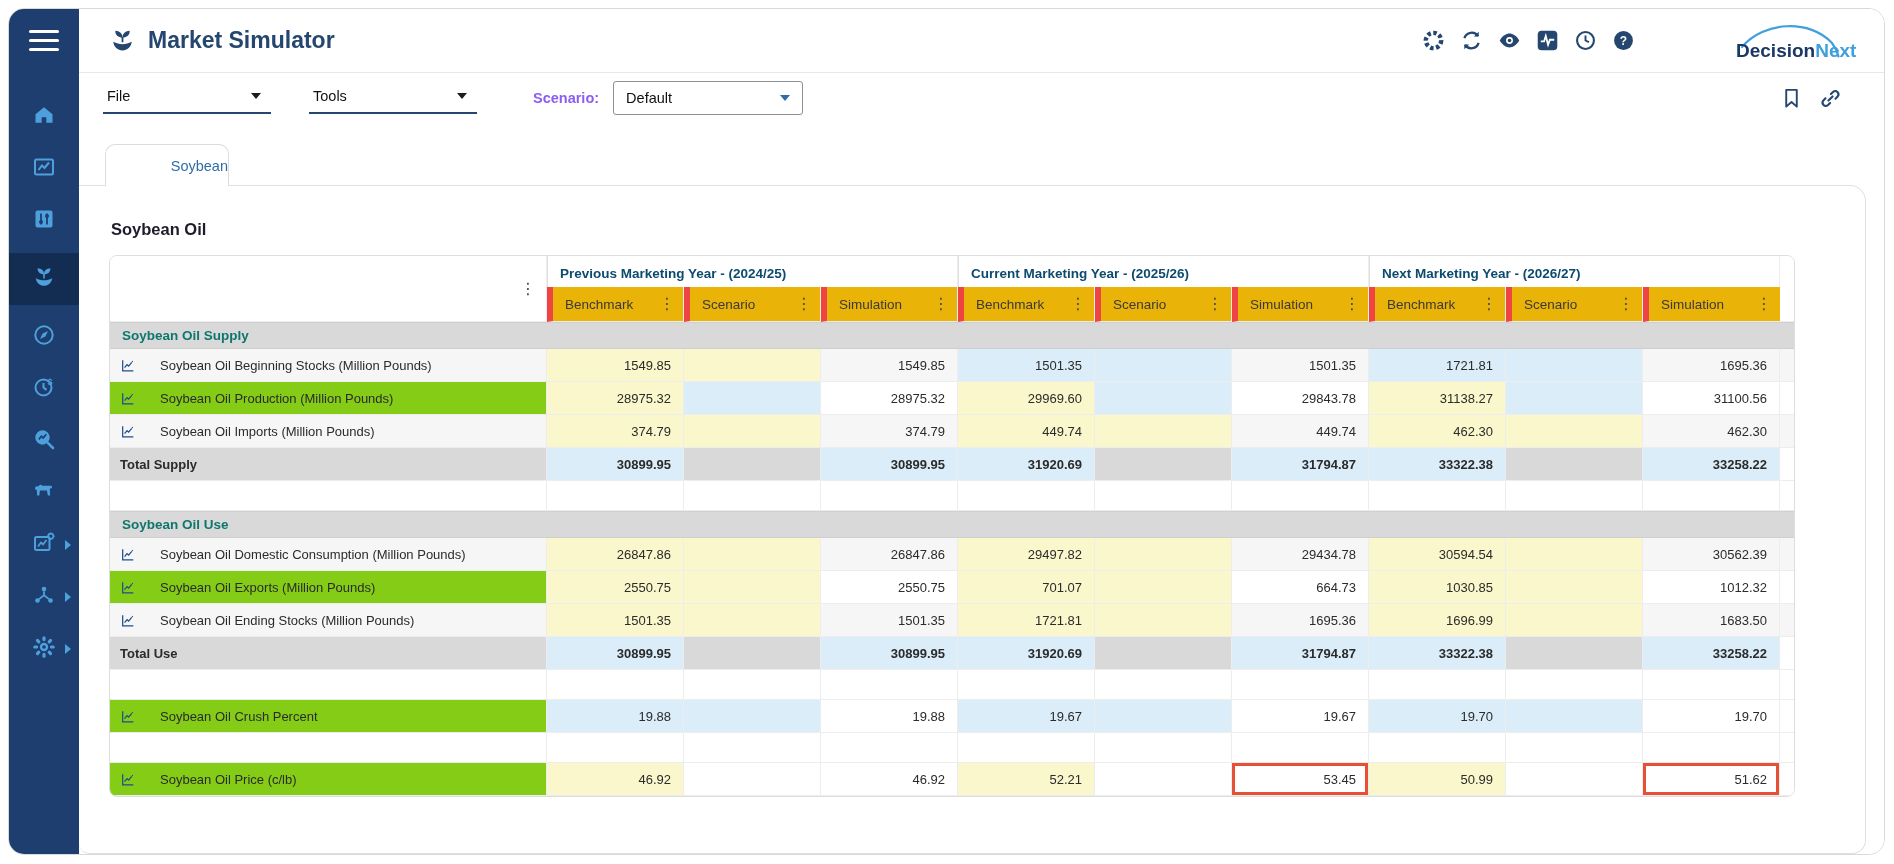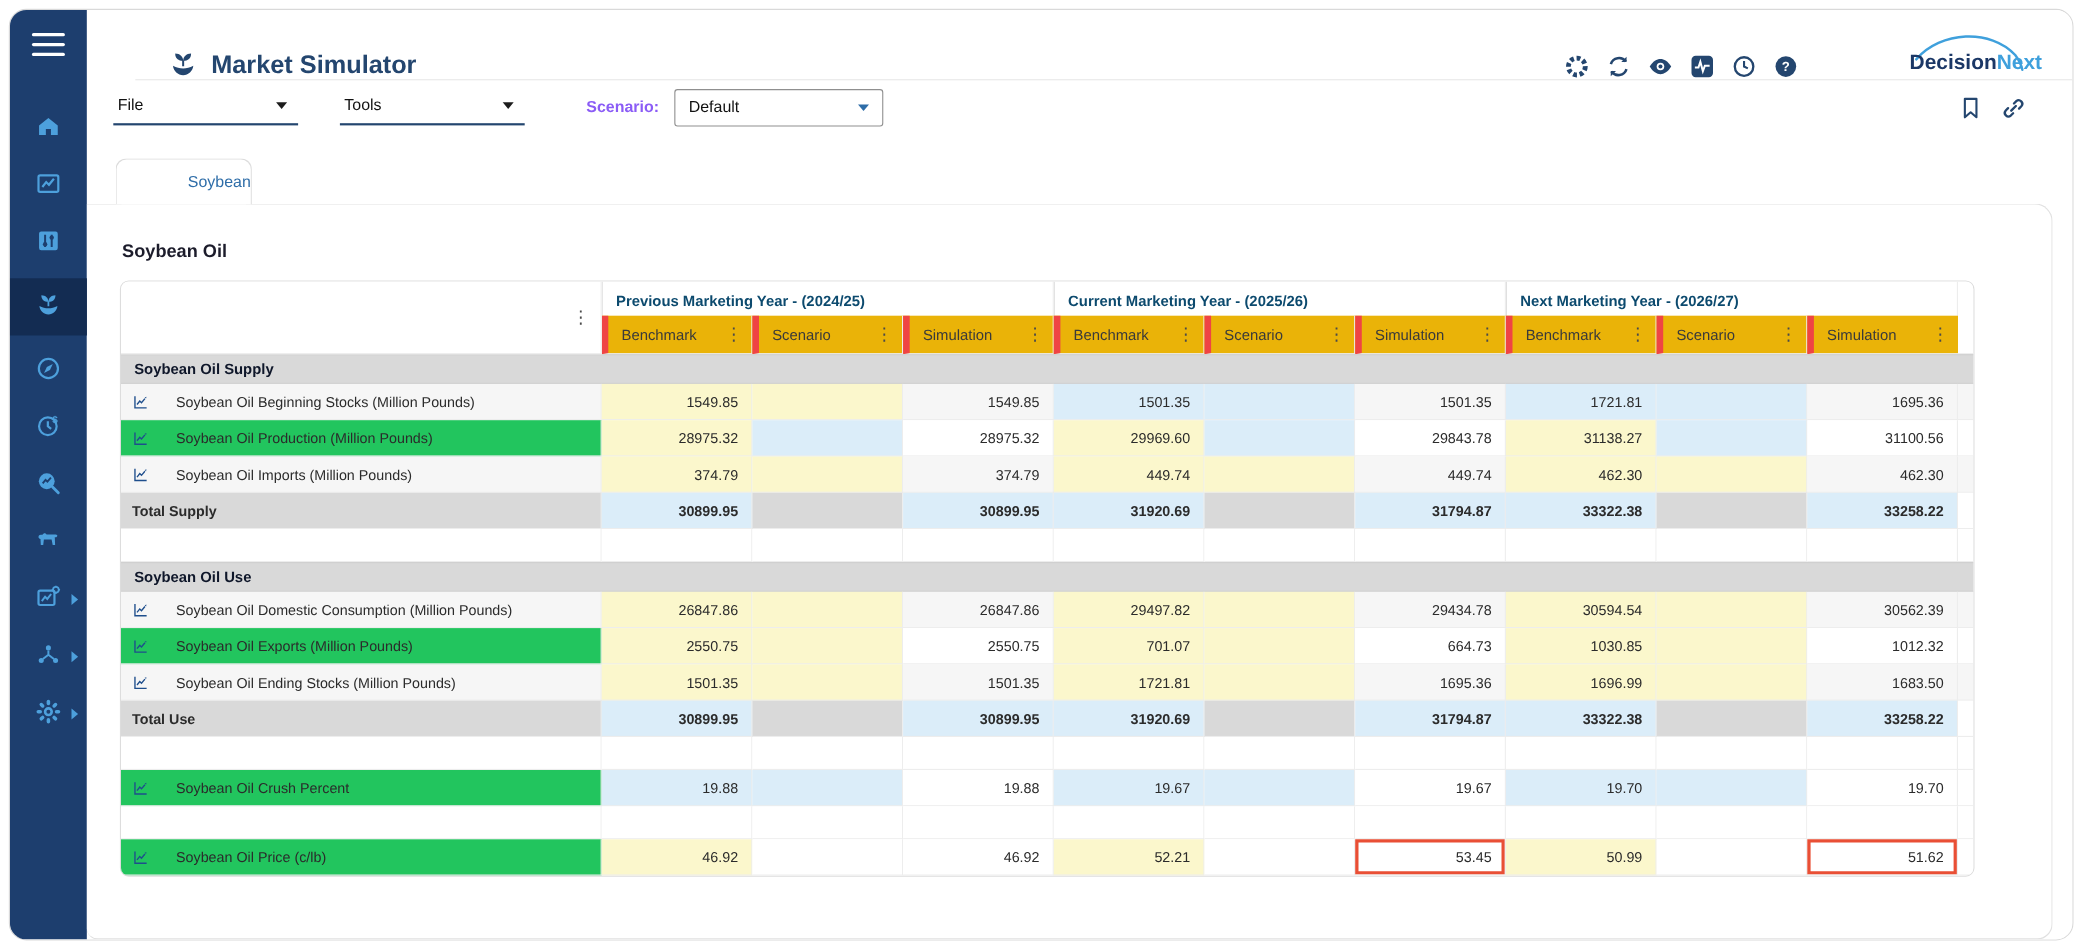--- a/index.html
+++ b/index.html
@@ -16,21 +16,21 @@
   .nav-item { position:relative; height:46px; margin:3px 0; display:flex; align-items:center;
               justify-content:center; color:#4DA0DC; cursor:pointer; }
   .nav-item.active { background:#132C52; height:52px; margin:6px 0; }
   .nav-item svg { width:24px; height:24px; }
   .nav-caret { position:absolute; right:8px; top:50%; transform:translateY(-50%); width:0; height:0;
                border-top:5px solid transparent; border-bottom:5px solid transparent; border-left:6px solid #4DA0DC; }
 
   
   .main { flex:1; display:flex; flex-direction:column; background:#fff; min-width:0; }
 
-  .app-header { height:64px; display:flex; align-items:flex-end; padding:0 26px 0 30px; border-bottom:1px solid #e8e8e8; flex-shrink:0;margin-left:44px; }
+  .app-header { height:64px; display:flex; align-items:center; padding:0 26px 0 30px; border-bottom:1px solid #e8e8e8; flex-shrink:0; }
   .title-icon { width:27px; height:27px; color:#24466F; }
   .title-icon svg { width:100%; height:100%; }
   .app-title { font-size:23px; font-weight:bold; color:#24466F; margin-left:12px; }
   .header-spacer { flex:1; }
   .icon-row { display:flex; gap:15px; align-items:center; color:#24466F; }
   .hicon { width:23px; height:23px; cursor:pointer; color:#24466F; background:none; border:none; padding:0; }
   .hicon svg { width:100%; height:100%; }
   .logo { margin-left:95px; position:relative; width:128px; height:48px; }
   .logo-swoosh { position:absolute; top:0; left:0; }
   .logo-text { position:absolute; bottom:3px; left:6px; font-size:19px; font-weight:bold; white-space:nowrap; }
@@ -66,24 +66,24 @@
   th.th-rowhead { position:relative; background:#fff; }
   .kebab { color:#4a4a4a; font-size:16px; line-height:1; background:none; border:none; padding:0 2px; cursor:pointer; font-family:"DejaVu Sans", sans-serif; }
   .rowhead-kebab { position:absolute; right:8px; top:50%; transform:translateY(-50%); }
   th.th-group { text-align:left; font-weight:bold; color:#0c4a6e; font-size:13.5px; height:31px;
                 padding:6px 0 2px 12px; background:#fff; border-left:1px solid #e0e0e0; border-bottom:none; }
   th.th-sub { font-weight:normal; color:#3a3a3a; font-size:13.5px; height:35px; padding:0 6px 0 12px;
               background:#eab308; border-left:6px solid #ef4444;margin-left:14px; }
   th.th-sub .inner { display:flex; align-items:center; justify-content:space-between; }
   th.th-filler { background:#fff; }
 
-  tr.section-row td { background:#D9D9D9; font-weight:bold; color:#0f172a; font-size:13.5px;
+  tr.section-row td { background:#D9D9D9; font-weight:bold; color:#0f766e; font-size:13.5px;
                       height:27px; padding-left:12px; text-align:left;
                       border-top:1px solid #cfcfcf; border-bottom:1px solid #cfcfcf; }
-  td.td-label { height:33px; padding-left:10px; background:#22c55e; }
+  td.td-label { height:33px; padding-left:10px; background:#84cc16; }
   .label-inner { display:flex; align-items:center; gap:24px; }
   .metric-icon { width:16px; height:15px; color:#1E4E8C; flex-shrink:0; cursor:pointer; }
   .metric-icon svg { width:100%; height:100%; }
   td.td-val { text-align:right; padding-right:12px; height:33px; }
   td.c-w { background:#ffffff; }
   td.c-y { background:#FBF7CC; }
   td.c-b { background:#DBEDF9; }
   td.c-g { background:#D9D9D9; }
   tr.metric-row.striped td.c-w, tr.metric-row.striped td.td-label, tr.metric-row.striped td.td-filler { background:#F6F6F6; }
   tr.total-row td { font-weight:bold; }

